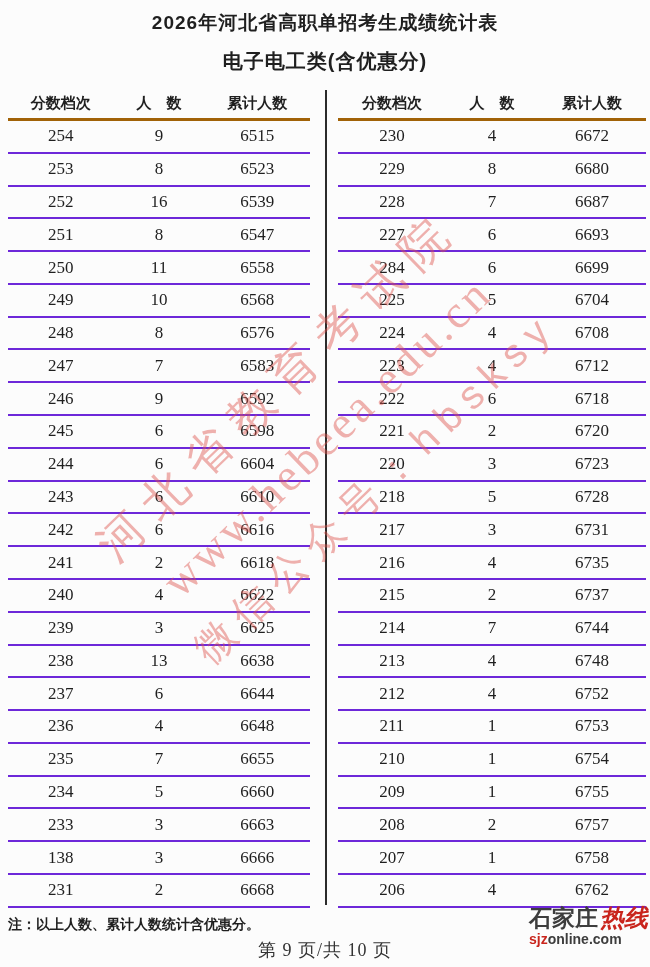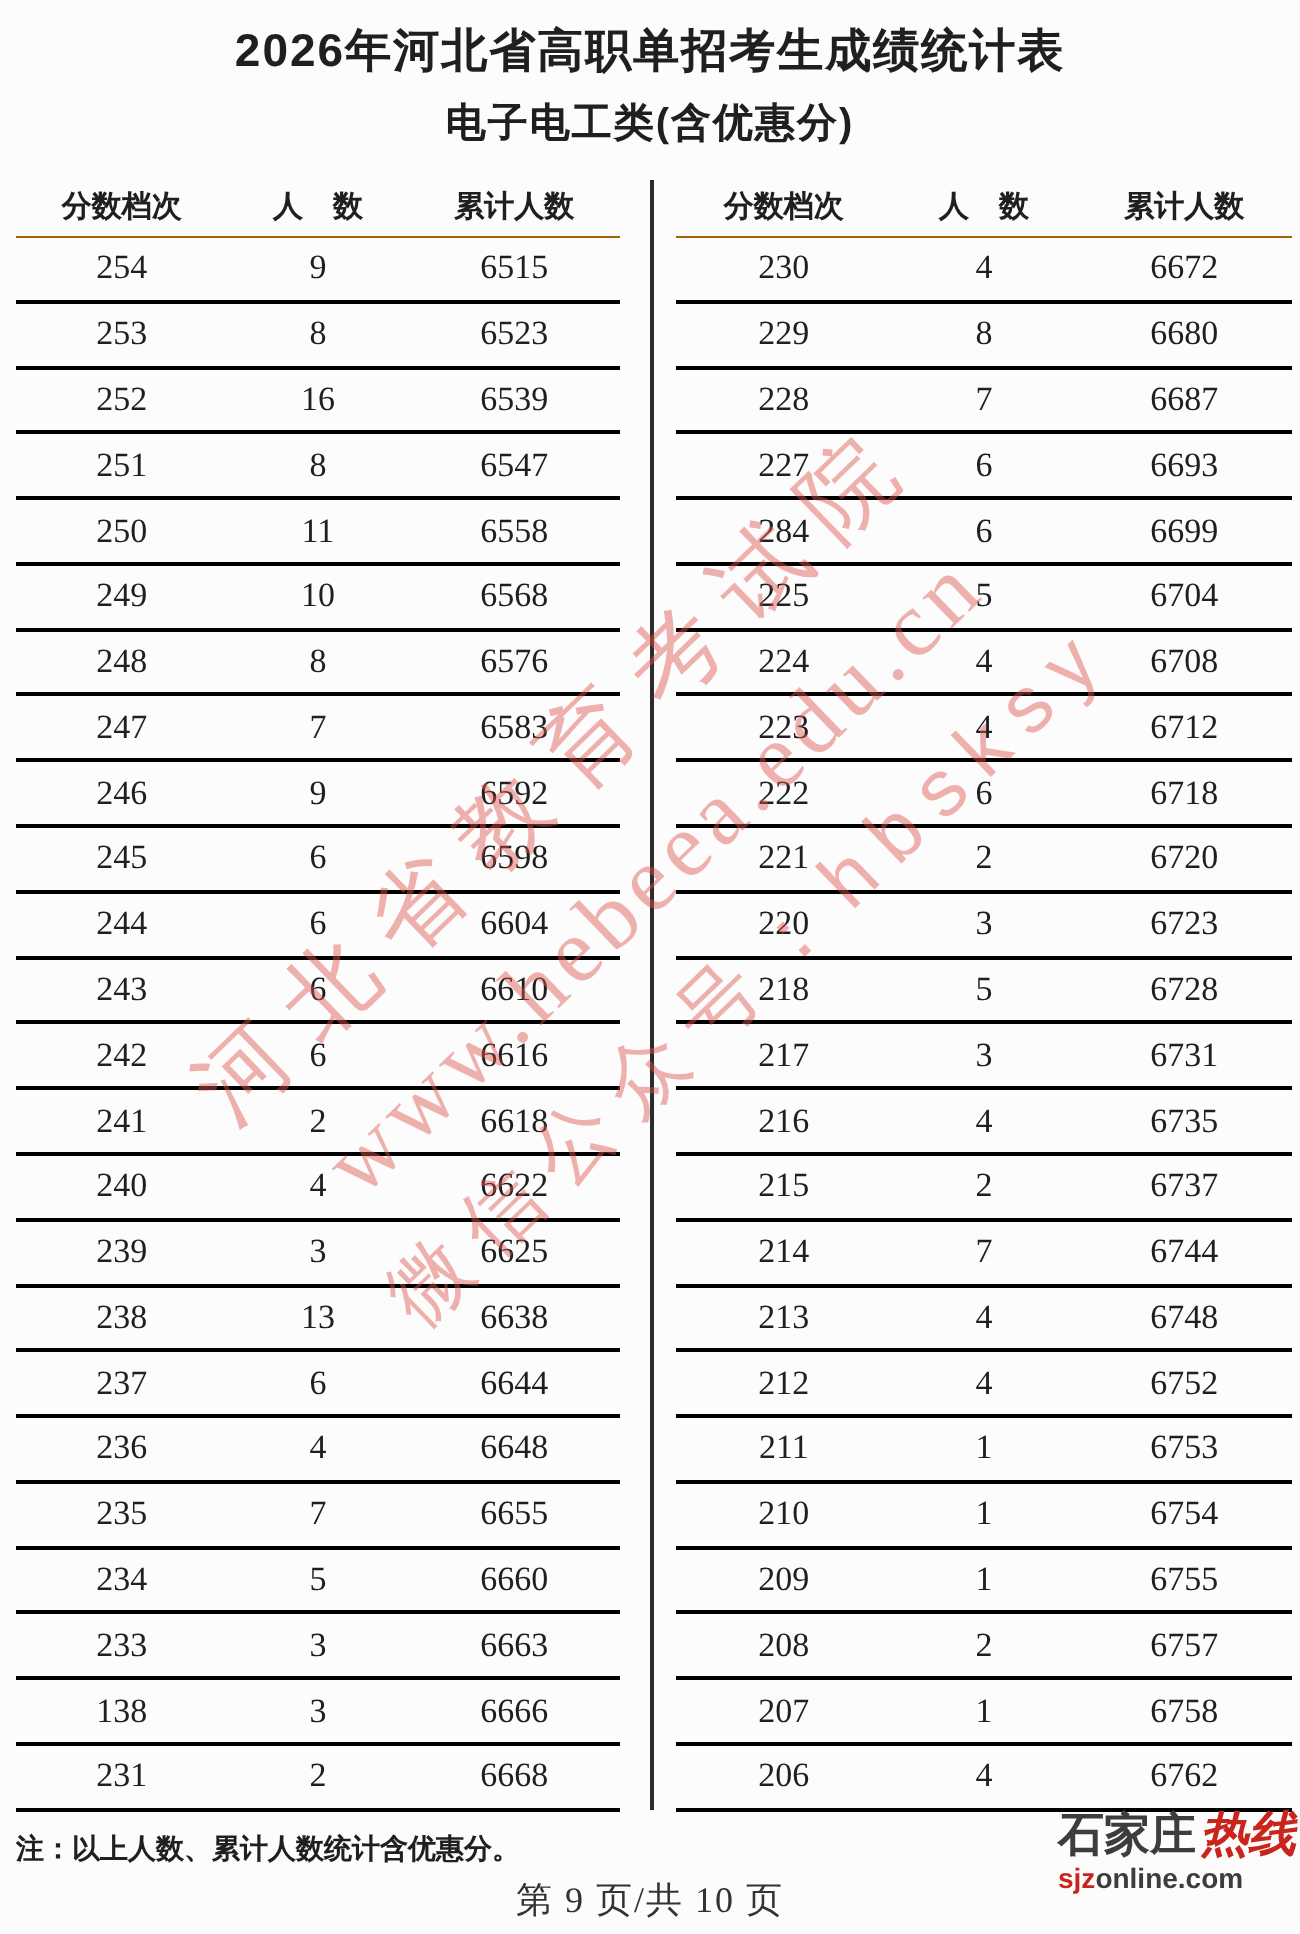--- a/index.html
+++ b/index.html
@@ -1,31 +1,31 @@
 <!DOCTYPE html>
 <html><head>
 <meta charset="utf-8">
 <style>
   html,body{margin:0;padding:0;}
   .page{position:relative;width:650px;height:967px;background:#fcfcfc;overflow:hidden;
         font-family:"Liberation Serif",serif;color:#1f1f1f;}
   .title{position:absolute;top:10px;left:0;width:100%;text-align:center;
-         font-family:"Liberation Sans",sans-serif;font-weight:bold;font-size:23px;letter-spacing:1px;}
+         font-family:"Liberation Sans",sans-serif;font-weight:bold;font-size:19px;letter-spacing:1px;}
   .subtitle{position:absolute;top:48px;left:0;width:100%;text-align:center;
             font-family:"Liberation Sans",sans-serif;font-weight:bold;font-size:20px;letter-spacing:1px;}
   .tables{position:absolute;top:88px;left:8px;width:638px;display:flex;}
   .half{width:302px;}
   .half.right{width:308px;margin-left:28px;}
   .vdivider{position:absolute;left:317px;top:2px;width:2px;height:815px;background:#2b2b2b;}
-  .thead{display:flex;height:30px;align-items:center;border-bottom:1px solid #a16207;
+  .thead{display:flex;height:30px;align-items:center;border-bottom:3px solid #a16207;
          font-family:"Liberation Sans",sans-serif;font-weight:bold;font-size:15px;}
   .cell{text-align:center;}
   .c0{width:35%;} .c1{width:30%;} .c2{width:35%;}
   .trow{display:flex;align-items:center;box-sizing:border-box;height:32.79px;
-        border-bottom:2px solid #000000;font-size:17px;}
+        border-bottom:2px solid #6d28d9;font-size:17px;}
   .watermark{position:absolute;left:25px;top:150px;width:600px;height:570px;
              display:flex;flex-direction:column;align-items:center;justify-content:center;
              transform:rotate(-44deg);opacity:0.45;pointer-events:none;z-index:3;}
   .wm-line{white-space:nowrap;line-height:1;}
   .wm1{font-size:46px;letter-spacing:14px;font-family:"Liberation Sans",sans-serif;}
   .wm2{font-size:46px;letter-spacing:4px;margin-top:26px;font-family:"Liberation Serif",serif;}
   .wm3{font-size:40px;letter-spacing:10px;margin-top:26px;font-family:"Liberation Sans",sans-serif;}
   .note{position:absolute;left:8px;top:916px;font-family:"Liberation Sans",sans-serif;
         font-weight:bold;font-size:14px;}
   .pagenum{position:absolute;left:0;top:938px;width:100%;text-align:center;font-size:18px;

